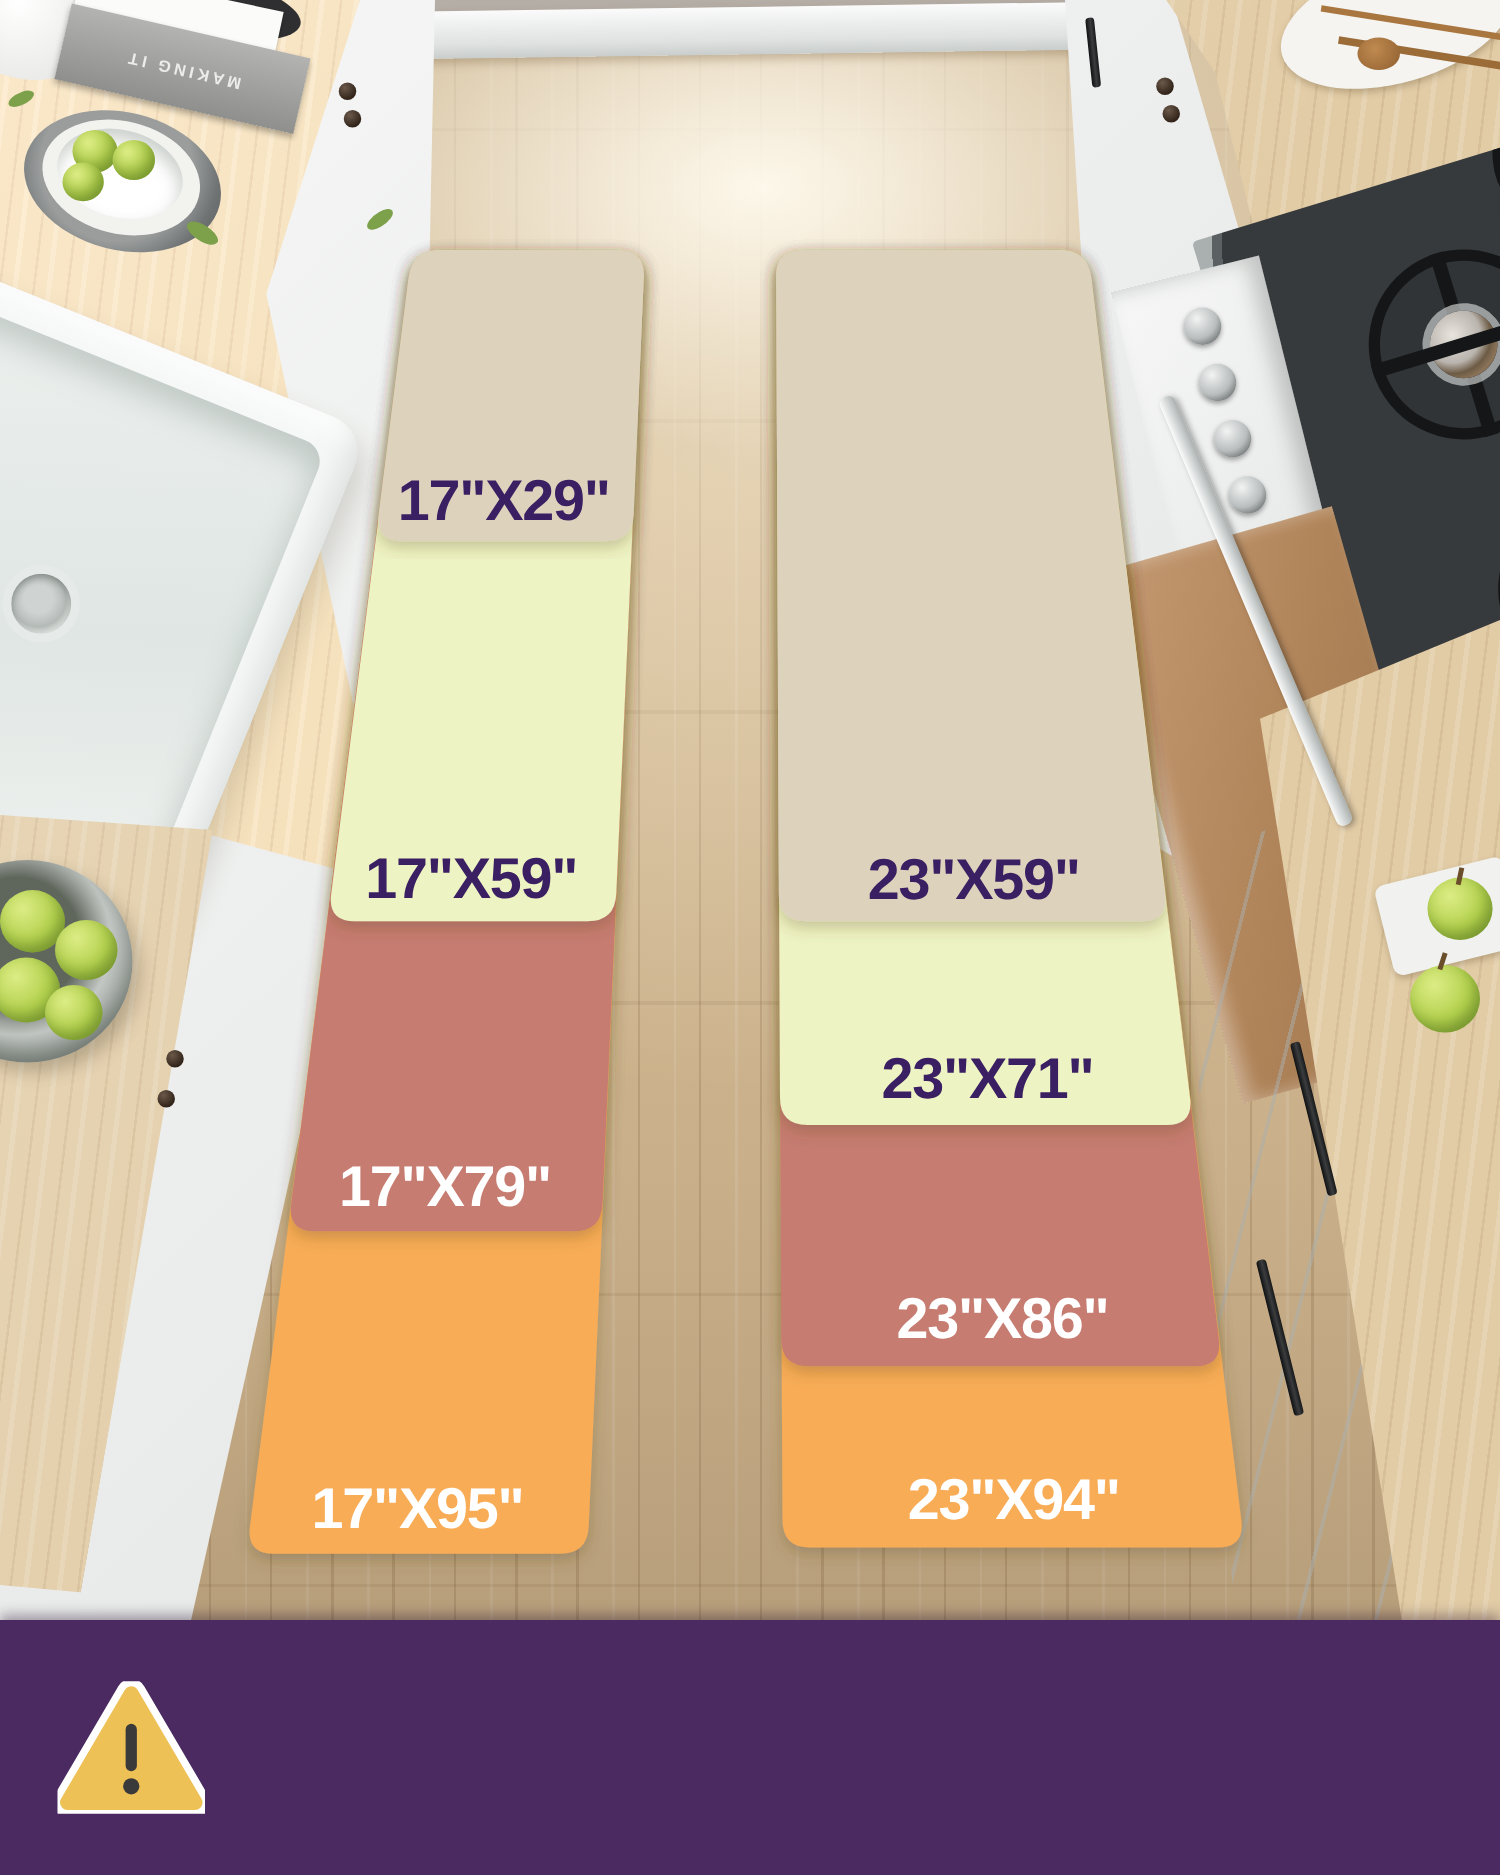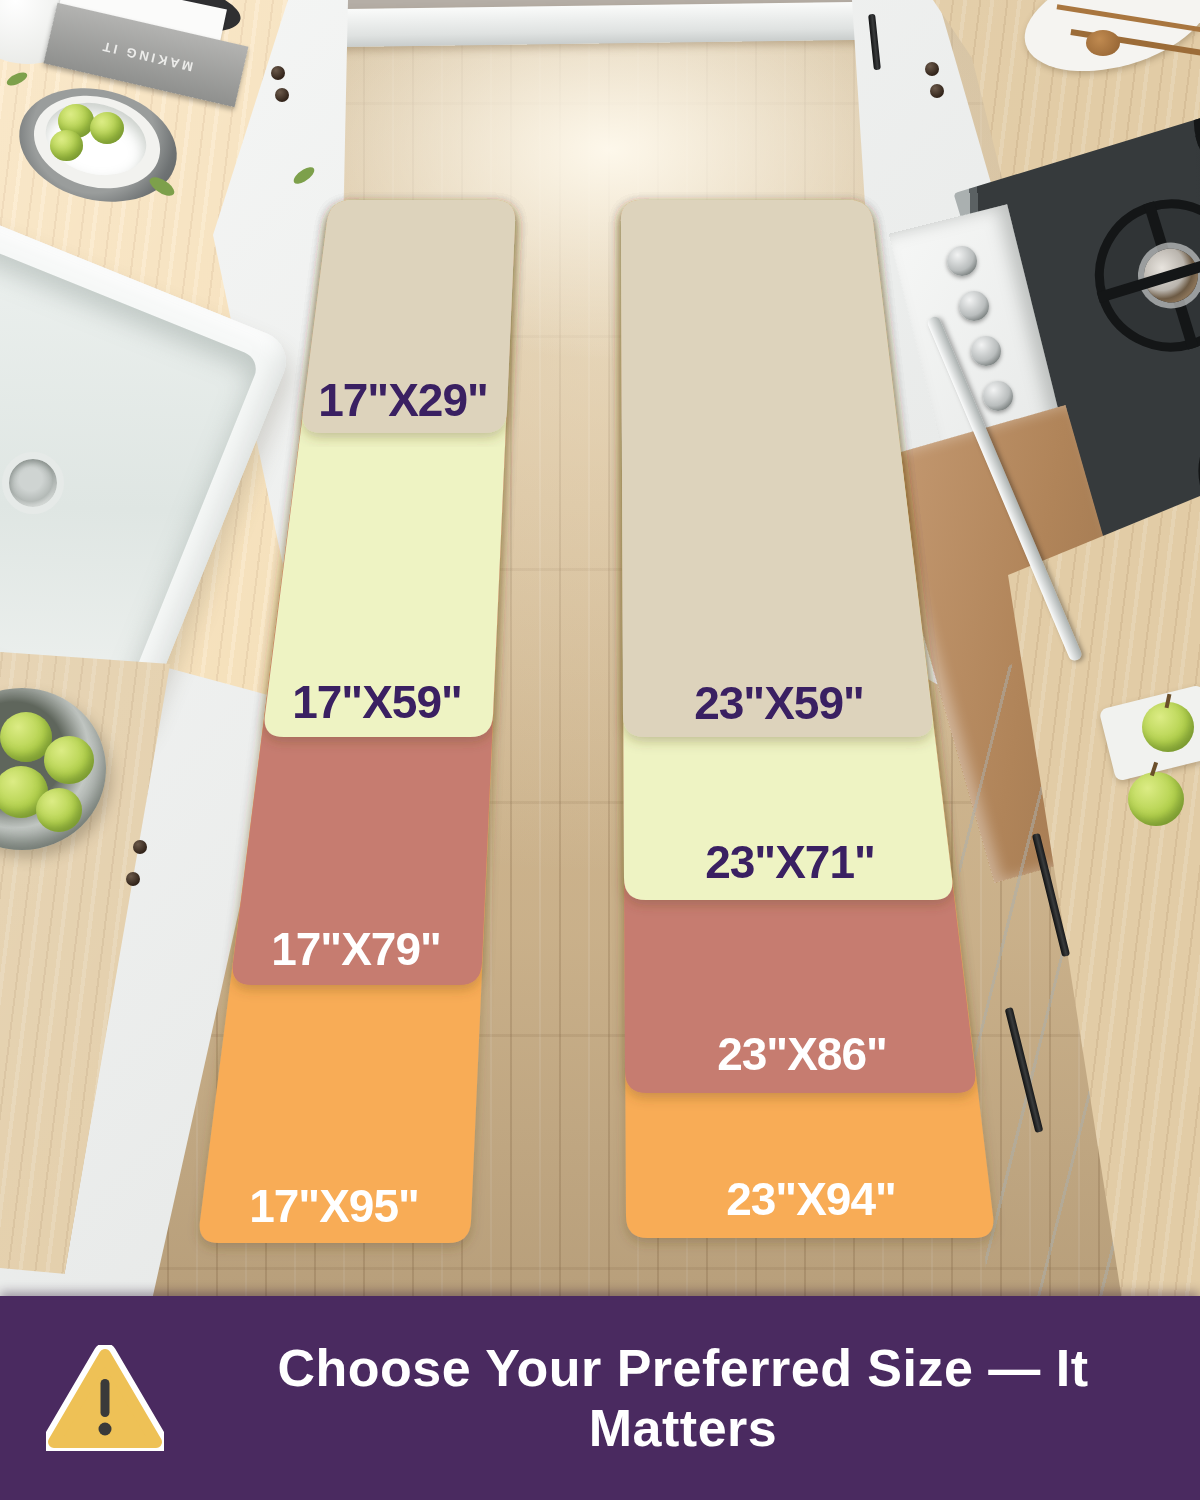--- a/index.html
+++ b/index.html
@@ -179,16 +179,15 @@
   <div class="size-label" style="left: 802px; top: 1054px; color: rgb(255, 255, 255);">23"X86"</div>
   <div class="size-label" style="left: 811px; top: 1199px; color: rgb(255, 255, 255);">23"X94"</div>
 
   <div class="abs banner" style="background: rgb(74, 42, 96);">
     <svg width="118" height="106" viewBox="0 0 118 106">
       <path d="M59 10 L110 97 L8 97 Z" fill="none" stroke="#ffffff" stroke-width="24" stroke-linejoin="round"></path>
       <path d="M59 10 L110 97 L8 97 Z" stroke-width="12" stroke-linejoin="round" fill="#eec156" stroke="#eec156"></path>
       <rect x="54.5" y="34" width="9" height="38" rx="4.5" fill="#3a3a3a"></rect>
       <circle cx="59" cy="84" r="6.5" fill="#3a3a3a"></circle>
     </svg>
-    <div class="banner-title" style="color: rgb(255, 255, 255);">Choose Your Preferred Size — It Matters</div>
   </div>
 
 </div>
 
 </body></html>

